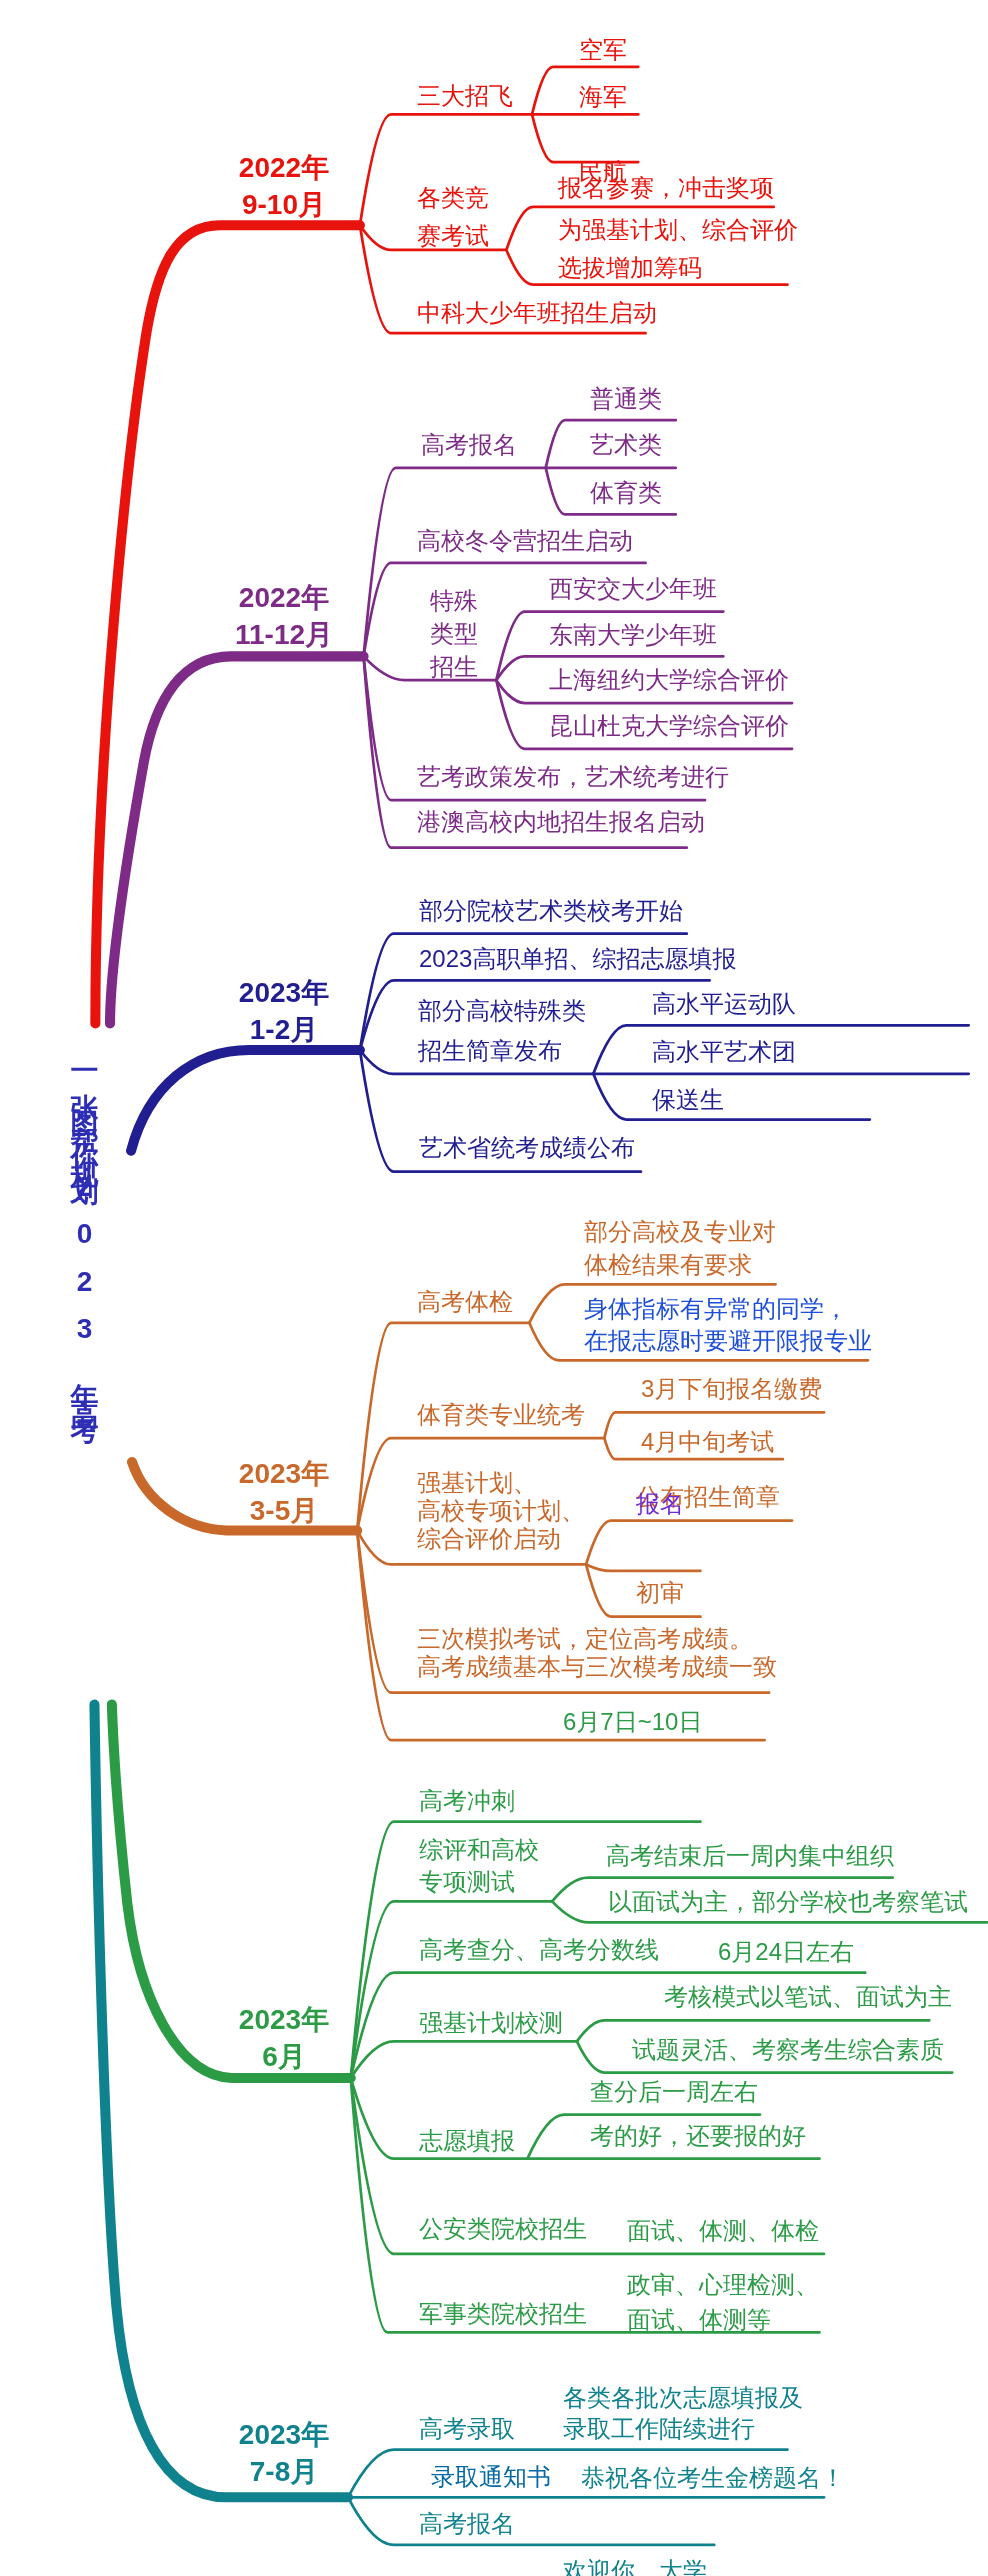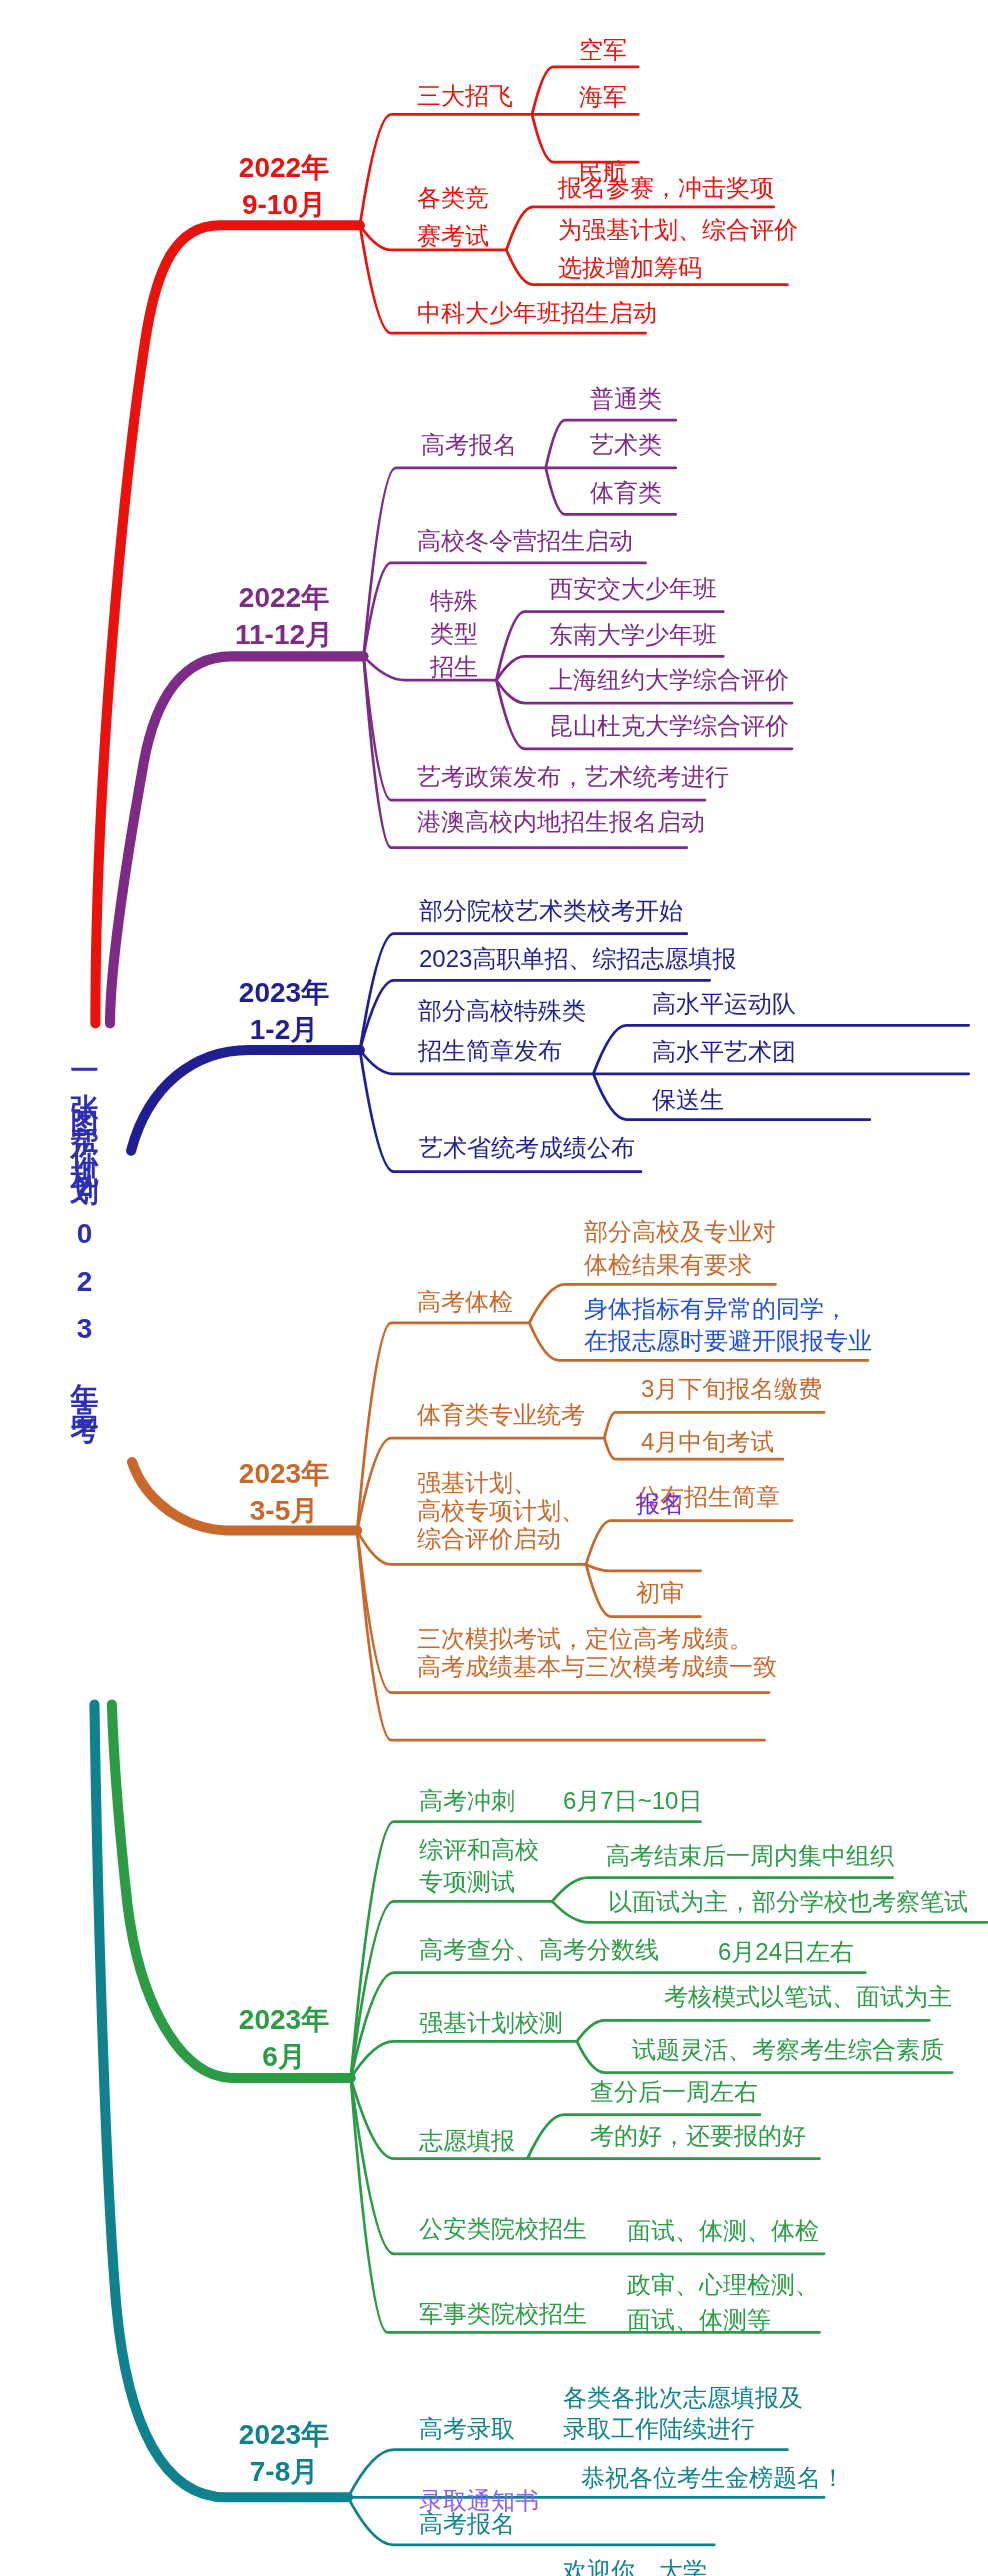--- a/index.html
+++ b/index.html
@@ -145,21 +145,21 @@
 高校专项计划、
 综合评价启动</div>
     <div class="txt node" style="left: 636px; top: 1481px; color: rgb(200, 104, 42);">公布招生简章</div>
     <div class="txt node" style="left: 636px; top: 1488px; color: #6d28d9;">报名</div>
     <div class="txt node" style="left: 636px; top: 1577px; color: rgb(200, 104, 42);">初审</div>
     <div class="txt node" style="left: 417px; top: 1625px; color: rgb(200, 104, 42); line-height: 28px;">三次模拟考试，定位高考成绩。
 高考成绩基本与三次模考成绩一致</div>
     <div class="txt period" style="left: 197px; top: 2001px; color: rgb(43, 155, 70);">2023年
 6月</div>
     <div class="txt node" style="left: 419px; top: 1785px; color: rgb(43, 155, 70);">高考冲刺</div>
-    <div class="txt node" style="left: 563px; top: 1785px; color: rgb(43, 155, 70);">6月7日~10日</div>
+    <div class="txt node" style="left: 563px; top: 1706px; color: rgb(43, 155, 70);">6月7日~10日</div>
     <div class="txt node" style="left: 419px; top: 1834px; color: rgb(43, 155, 70); line-height: 32px;">综评和高校
 专项测试</div>
     <div class="txt node" style="left: 606px; top: 1840px; color: rgb(43, 155, 70);">高考结束后一周内集中组织</div>
     <div class="txt node" style="left: 608px; top: 1886px; color: rgb(43, 155, 70);">以面试为主，部分学校也考察笔试</div>
     <div class="txt node" style="left: 419px; top: 1934px; color: rgb(43, 155, 70);">高考查分、高考分数线</div>
     <div class="txt node" style="left: 718px; top: 1936px; color: rgb(43, 155, 70);">6月24日左右</div>
     <div class="txt node" style="left: 419px; top: 2007px; color: rgb(43, 155, 70);">强基计划校测</div>
     <div class="txt node" style="left: 632px; top: 1981px; color: rgb(43, 155, 70); margin-left: 32px;">考核模式以笔试、面试为主</div>
     <div class="txt node" style="left: 632px; top: 2034px; color: rgb(43, 155, 70);">试题灵活、考察考生综合素质</div>
     <div class="txt node" style="left: 419px; top: 2125px; color: rgb(43, 155, 70);">志愿填报</div>
@@ -168,18 +168,18 @@
     <div class="txt node" style="left: 419px; top: 2213px; color: rgb(43, 155, 70);">公安类院校招生</div>
     <div class="txt node" style="left: 627px; top: 2215px; color: rgb(43, 155, 70);">面试、体测、体检</div>
     <div class="txt node" style="left: 419px; top: 2298px; color: rgb(43, 155, 70);">军事类院校招生</div>
     <div class="txt node" style="left: 627px; top: 2267px; color: rgb(43, 155, 70); line-height: 35px;">政审、心理检测、
 面试、体测等</div>
     <div class="txt period" style="left: 197px; top: 2416px; color: rgb(16, 130, 142);">2023年
 7-8月</div>
     <div class="txt node" style="left: 419px; top: 2413px; color: rgb(16, 130, 142);">高考录取</div>
     <div class="txt node" style="left: 563px; top: 2382px; color: rgb(16, 130, 142); line-height: 31px;">各类各批次志愿填报及
 录取工作陆续进行</div>
-    <div class="txt node" style="left: 419px; top: 2461px; color: #8b5cf6; margin-top: 24px;">录取通知书</div>
+    <div class="txt node" style="left: 431px; top: 2461px; color: #0369a1;">录取通知书</div>
     <div class="txt node" style="left: 581px; top: 2462px; color: rgb(16, 130, 142);">恭祝各位考生金榜题名！</div>
     <div class="txt node" style="left: 419px; top: 2508px; color: rgb(16, 130, 142);">高考报名</div>
     <div class="txt node" style="left: 563px; top: 2509px; color: rgb(16, 130, 142); margin-top: 46px;">欢迎你，大学</div>
   </div>
 
 
 </body></html>

